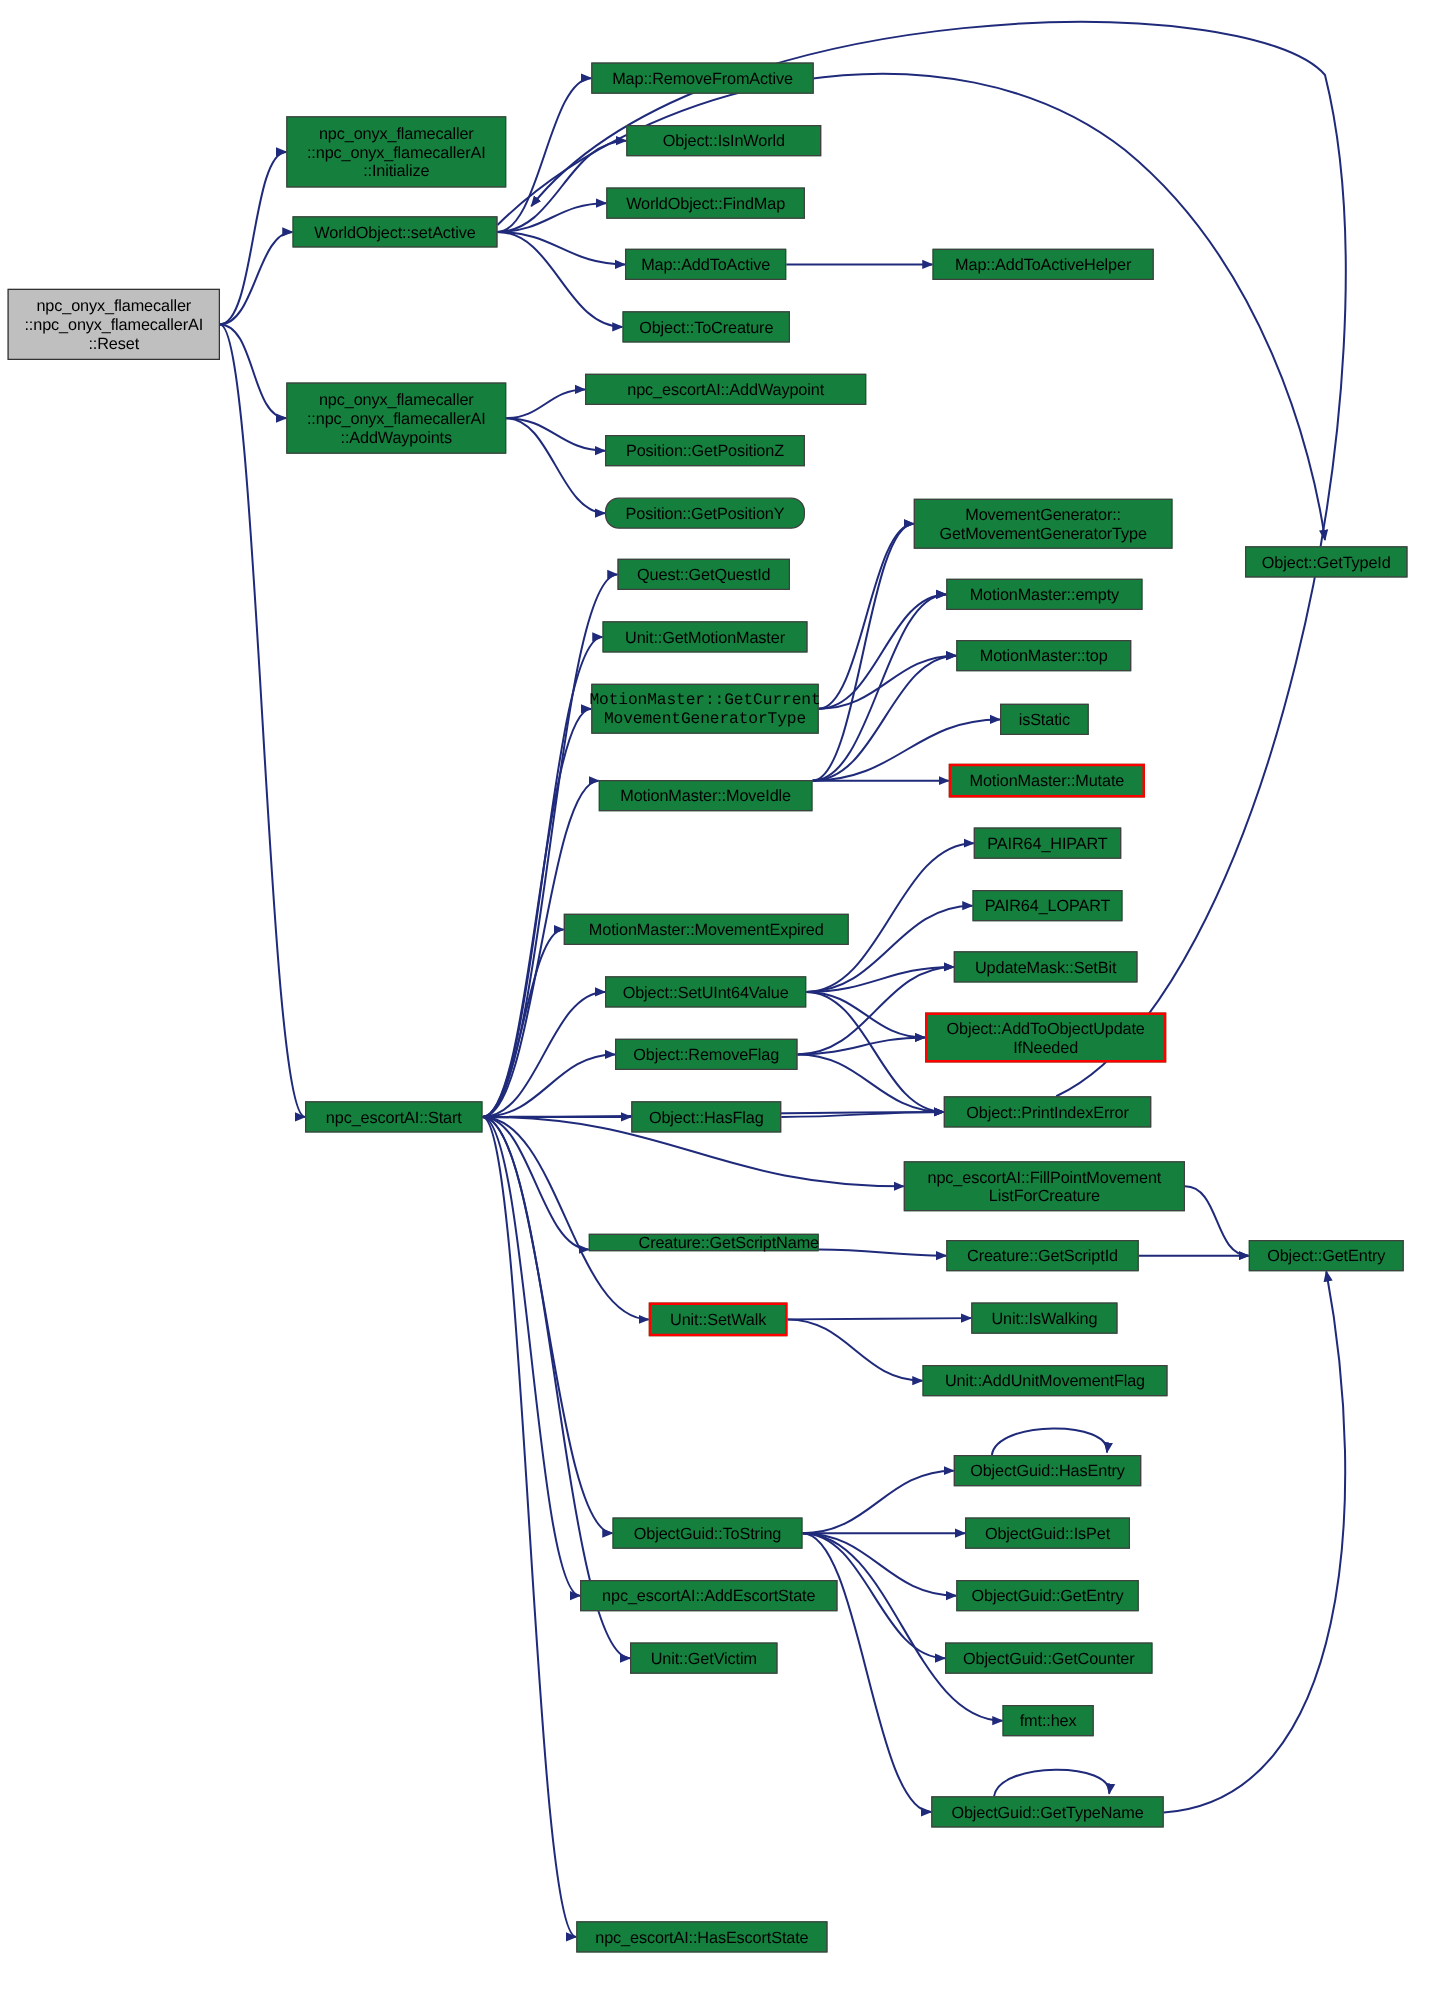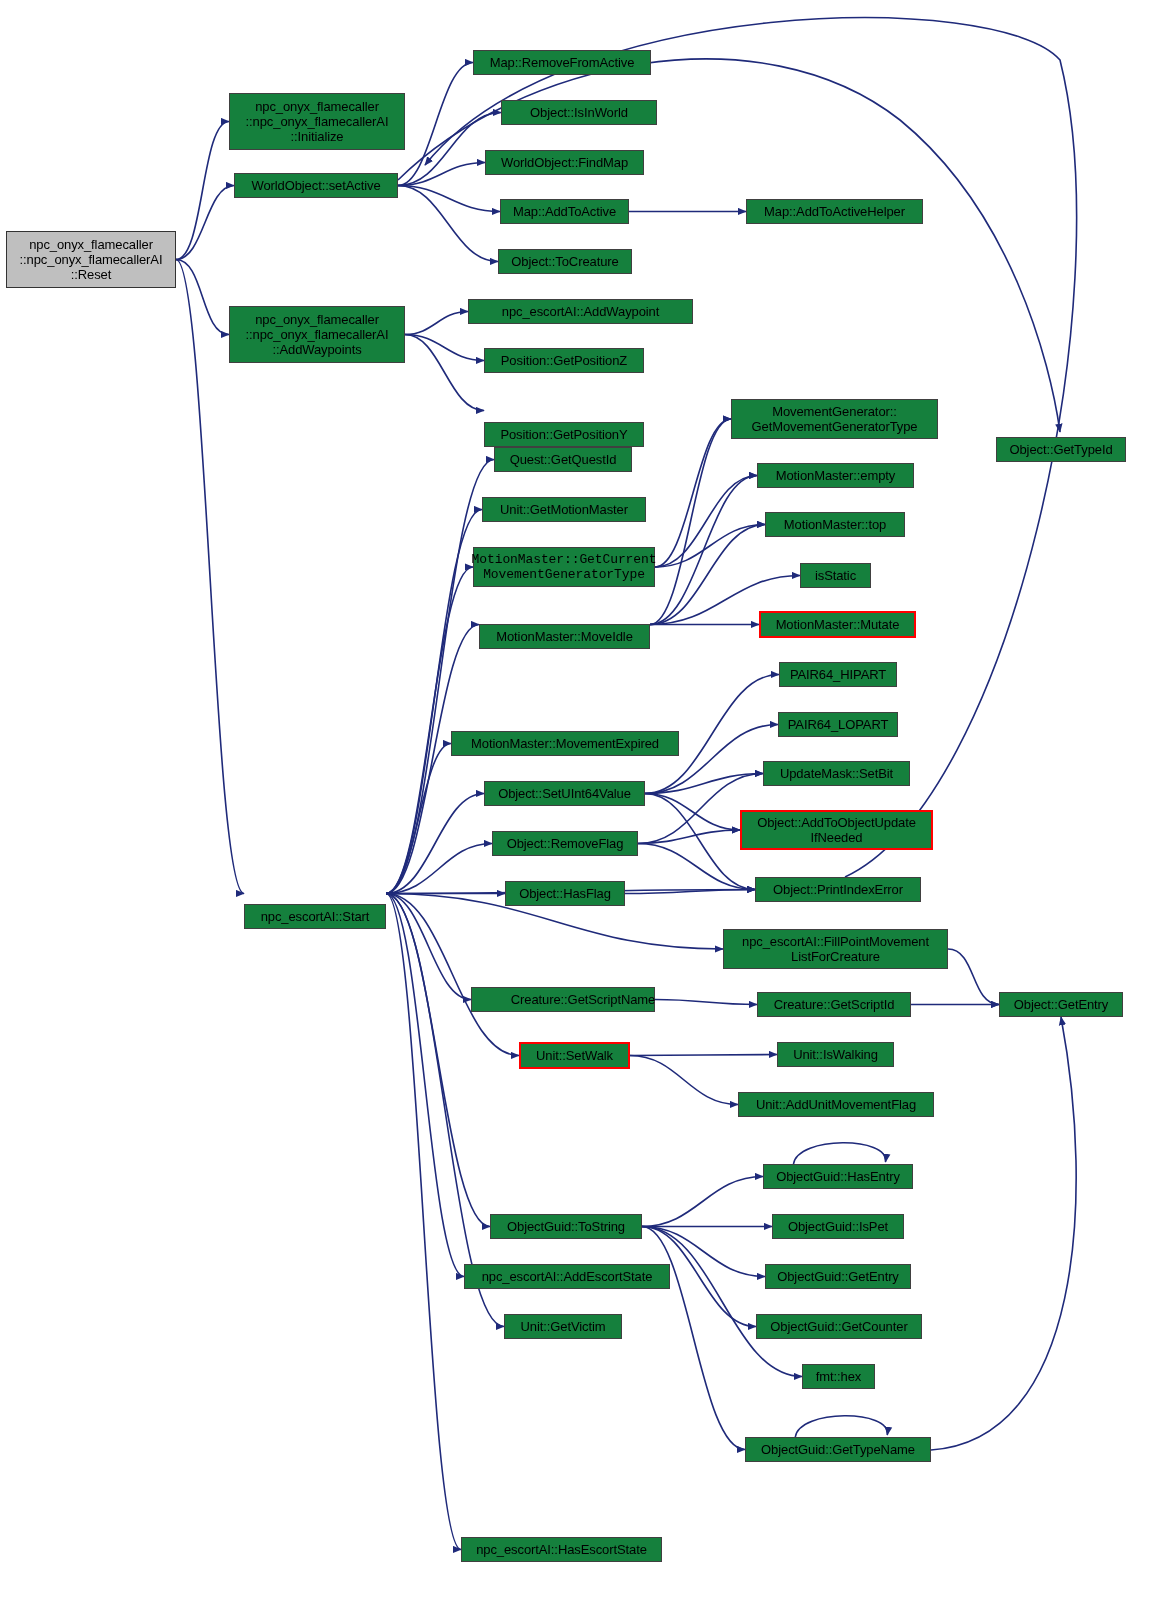--- a/index.html
+++ b/index.html
@@ -123,47 +123,47 @@
 ::npc_onyx_flamecallerAI
 ::AddWaypoints</span></div>
     <div class="node" style="left: 473px; top: 50px; width: 178px; height: 25px;"><span class="lbl">Map::RemoveFromActive</span></div>
     <div class="node" style="left: 501px; top: 100px; width: 156px; height: 25px;"><span class="lbl">Object::IsInWorld</span></div>
     <div class="node" style="left: 485px; top: 150px; width: 159px; height: 25px;"><span class="lbl">WorldObject::FindMap</span></div>
     <div class="node" style="left: 500px; top: 199px; width: 129px; height: 25px;"><span class="lbl">Map::AddToActive</span></div>
     <div class="node" style="left: 746px; top: 199px; width: 177px; height: 25px;"><span class="lbl">Map::AddToActiveHelper</span></div>
     <div class="node" style="left: 498px; top: 249px; width: 134px; height: 25px;"><span class="lbl">Object::ToCreature</span></div>
     <div class="node" style="left: 468px; top: 299px; width: 225px; height: 25px; align-items: center;"><span class="lbl">npc_escortAI::AddWaypoint</span></div>
     <div class="node" style="left: 484px; top: 348px; width: 160px; height: 25px;"><span class="lbl">Position::GetPositionZ</span></div>
-    <div class="node" style="left: 484px; top: 422px; width: 160px; height: 25px;"><span class="lbl">Position::GetPositionY</span></div>
+    <div class="node" style="left: 484px; top: 398px; width: 160px; height: 25px; border-radius: 11px;"><span class="lbl">Position::GetPositionY</span></div>
     <div class="node" style="left: 996px; top: 437px; width: 130px; height: 25px;"><span class="lbl">Object::GetTypeId</span></div>
     <div class="node" style="left: 731px; top: 399px; width: 207px; height: 40px;"><span class="lbl">MovementGenerator::
 GetMovementGeneratorType</span></div>
     <div class="node" style="left: 494px; top: 447px; width: 138px; height: 25px;"><span class="lbl">Quest::GetQuestId</span></div>
     <div class="node" style="left: 757px; top: 463px; width: 157px; height: 25px;"><span class="lbl">MotionMaster::empty</span></div>
     <div class="node" style="left: 482px; top: 497px; width: 164px; height: 25px;"><span class="lbl">Unit::GetMotionMaster</span></div>
     <div class="node" style="left: 765px; top: 512px; width: 140px; height: 25px;"><span class="lbl">MotionMaster::top</span></div>
     <div class="node" style="left: 473px; top: 547px; width: 182px; height: 40px; font-family: Liberation Mono, monospace;"><span class="lbl">MotionMaster::GetCurrent
 MovementGeneratorType</span></div>
     <div class="node" style="left: 800px; top: 563px; width: 71px; height: 25px;"><span class="lbl">isStatic</span></div>
     <div class="node" style="left: 479px; top: 612px; width: 171px; height: 25px; margin-top: 12px;"><span class="lbl">MotionMaster::MoveIdle</span></div>
     <div class="node warn" style="left: 759px; top: 611px; width: 157px; height: 27px;"><span class="lbl">MotionMaster::Mutate</span></div>
     <div class="node" style="left: 779px; top: 662px; width: 118px; height: 25px;"><span class="lbl">PAIR64_HIPART</span></div>
     <div class="node" style="left: 778px; top: 712px; width: 120px; height: 25px;"><span class="lbl">PAIR64_LOPART</span></div>
     <div class="node" style="left: 451px; top: 731px; width: 228px; height: 25px;"><span class="lbl">MotionMaster::MovementExpired</span></div>
     <div class="node" style="left: 763px; top: 761px; width: 147px; height: 25px;"><span class="lbl">UpdateMask::SetBit</span></div>
     <div class="node" style="left: 484px; top: 781px; width: 161px; height: 25px;"><span class="lbl">Object::SetUInt64Value</span></div>
     <div class="node warn" style="left: 740px; top: 810px; width: 193px; height: 40px;"><span class="lbl">Object::AddToObjectUpdate
 IfNeeded</span></div>
     <div class="node" style="left: 492px; top: 831px; width: 146px; height: 25px;"><span class="lbl">Object::RemoveFlag</span></div>
-    <div class="node" style="left: 244px; top: 881px; width: 142px; height: 25px; margin-top: 23px;"><span class="lbl">npc_escortAI::Start</span></div>
+    <div class="node" style="left: 244px; top: 881px; width: 142px; height: 25px;"><span class="lbl">npc_escortAI::Start</span></div>
     <div class="node" style="left: 755px; top: 877px; width: 166px; height: 25px;"><span class="lbl">Object::PrintIndexError</span></div>
     <div class="node" style="left: 505px; top: 881px; width: 120px; height: 25px;"><span class="lbl">Object::HasFlag</span></div>
     <div class="node" style="left: 723px; top: 929px; width: 225px; height: 40px;"><span class="lbl">npc_escortAI::FillPointMovement
 ListForCreature</span></div>
-    <div class="node" style="left: 471px; top: 987px; width: 184px; height: 25px; padding-left: 40px;"><span class="lbl">Creature::GetScriptName</span></div>
+    <div class="node" style="left: 471px; top: 987px; width: 184px; height: 14px; padding-left: 40px;"><span class="lbl">Creature::GetScriptName</span></div>
     <div class="node" style="left: 757px; top: 992px; width: 154px; height: 25px;"><span class="lbl">Creature::GetScriptId</span></div>
     <div class="node" style="left: 999px; top: 992px; width: 124px; height: 25px;"><span class="lbl">Object::GetEntry</span></div>
     <div class="node warn" style="left: 519px; top: 1042px; width: 111px; height: 27px;"><span class="lbl">Unit::SetWalk</span></div>
     <div class="node" style="left: 777px; top: 1042px; width: 117px; height: 25px;"><span class="lbl">Unit::IsWalking</span></div>
     <div class="node" style="left: 738px; top: 1092px; width: 196px; height: 25px;"><span class="lbl">Unit::AddUnitMovementFlag</span></div>
     <div class="node" style="left: 763px; top: 1164px; width: 150px; height: 25px;"><span class="lbl">ObjectGuid::HasEntry</span></div>
     <div class="node" style="left: 490px; top: 1214px; width: 152px; height: 25px;"><span class="lbl">ObjectGuid::ToString</span></div>
     <div class="node" style="left: 772px; top: 1214px; width: 132px; height: 25px;"><span class="lbl">ObjectGuid::IsPet</span></div>
     <div class="node" style="left: 765px; top: 1264px; width: 146px; height: 25px;"><span class="lbl">ObjectGuid::GetEntry</span></div>
     <div class="node" style="left: 464px; top: 1264px; width: 206px; height: 25px;"><span class="lbl">npc_escortAI::AddEscortState</span></div>

